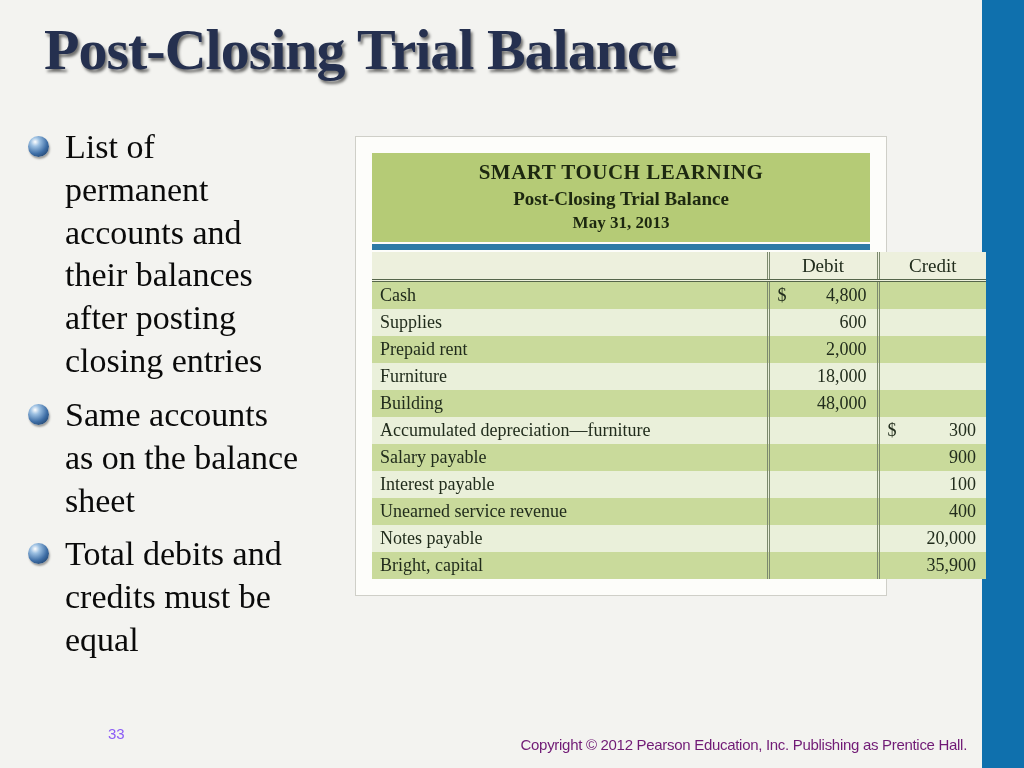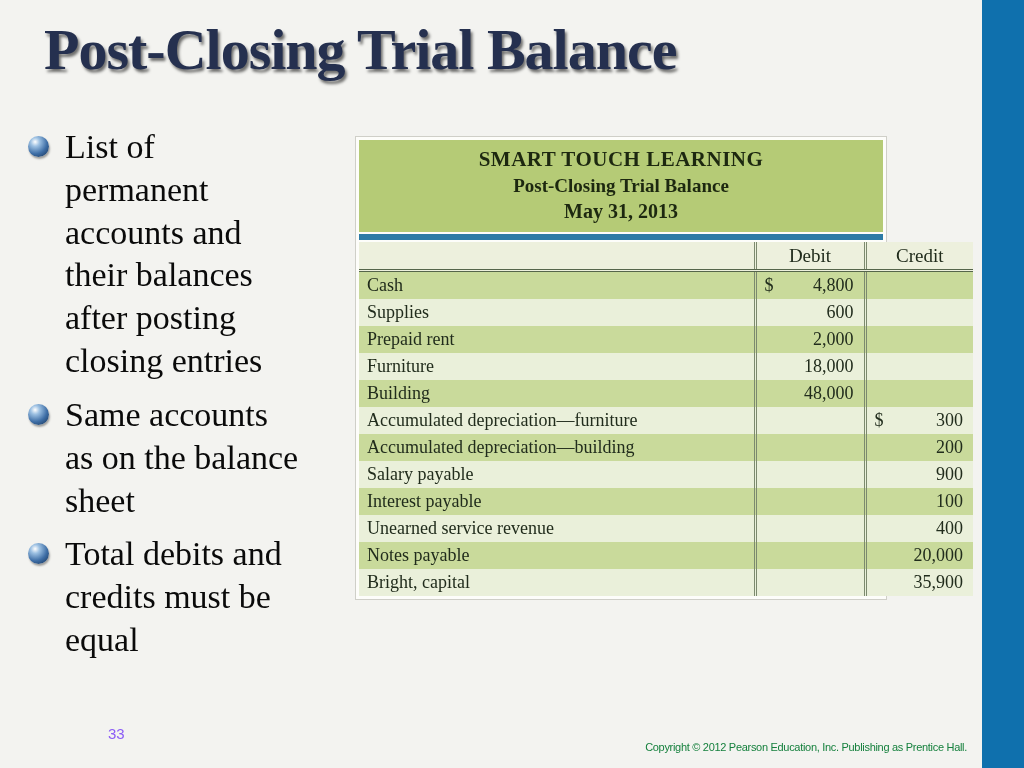--- a/index.html
+++ b/index.html
@@ -35,30 +35,30 @@
     margin:10px 16px 0 0;flex-shrink:0;
   }
   .bullet-text{
     font-size:34px;line-height:1.26;color:#0a0a0a;
     white-space:pre-line;
   }
 
   
   .trial-table{
     position:absolute;left:355px;top:136px;width:532px;
-    background:#fdfdfa;border:1px solid #cfcfc8;padding:3px;
+    background:#fdfdfa;border:1px solid #cfcfc8;padding:16px;
     box-sizing:border-box;
   }
   .green-header{
     background:#b5cb76;text-align:center;
     padding:7px 0 9px;color:#1d2810;
   }
   .green-header .company{font-size:21px;font-weight:bold;letter-spacing:0.5px;}
   .green-header .subtitle{font-size:19px;font-weight:bold;margin-top:3px;}
-  .green-header .date{font-size:20px;font-weight:bold;margin-top:3px;}
+  .green-header .date{font-size:17px;font-weight:bold;margin-top:3px;}
   .teal-band{height:6px;background:#2d7ba6;margin:2px 0;}
 
   table.tb{
     width:100%;border-collapse:collapse;table-layout:fixed;
     font-family:"Liberation Serif", serif;color:#212c1c;
   }
   col.c-account{width:396px;}
   col.c-debit{width:110px;}
   col.c-credit{width:108px;}
 
@@ -93,21 +93,21 @@
     border-bottom:6px double #1a1a1a;
   }
 
   
   .page-number{
     position:absolute;left:108px;bottom:26px;
     font-family:"Liberation Sans", sans-serif;font-size:15px;color:#8b5cf6;
   }
   .copyright{
     position:absolute;right:57px;bottom:15px;
-    font-family:"Liberation Sans", sans-serif;font-size:11px;color:#15803d;
+    font-family:"Liberation Sans", sans-serif;font-size:15px;color:#701a75;
     letter-spacing:-0.3px;
   }
 </style>
 </head>
 <body>
 
 <div>
 
   <div class="accent-bar"></div>
 
@@ -242,35 +242,20 @@
               </div>
             </td>
             <td class="num sep credit">
               <div class="cellwrap">
                 <span class="cur">$</span>
                 <span class="val">300</span>
               </div>
             </td>
           </tr>
           <tr>
-            <td class="account">Accumulated depreciation—building</td>
-            <td class="num sep debit">
-              <div class="cellwrap">
-                <span class="cur"></span>
-                <span class="val"></span>
-              </div>
-            </td>
-            <td class="num sep credit">
-              <div class="cellwrap">
-                <span class="cur"></span>
-                <span class="val">200</span>
-              </div>
-            </td>
-          </tr>
-          <tr>
             <td class="account">Salary payable</td>
             <td class="num sep debit">
               <div class="cellwrap">
                 <span class="cur"></span>
                 <span class="val"></span>
               </div>
             </td>
             <td class="num sep credit">
               <div class="cellwrap">
                 <span class="cur"></span>

